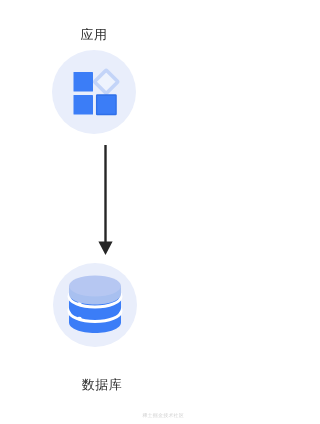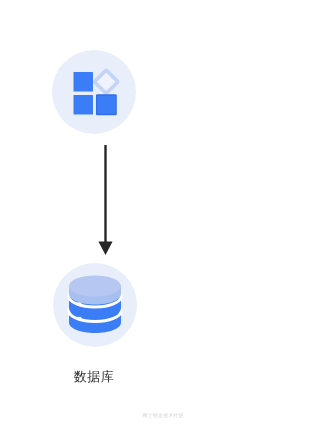--- a/index.html
+++ b/index.html
@@ -31,21 +31,21 @@
     width: 188px;
     text-align: center;
     color: #2d2d2d;
     font-size: 13px;
     line-height: 16px;
     letter-spacing: 0.5px;
     font-weight: 500;
     white-space: nowrap;
   }
   .label-app   { top: 27px; }
-  .label-db    { top: 369px; }
+  .label-db    { top: 377px; margin-left: 8px; }
 
   
   .icon-well {
     position: absolute;
     width: 84px;
     height: 84px;
     border-radius: 50%;
     background: #e9eefb;
   }
   .well-app { left: 52px; top: 50px; }
@@ -80,20 +80,21 @@
     letter-spacing: 0.2px;
     white-space: nowrap;
     opacity: 0.85;
   }
 </style>
 </head>
 <body>
 
 <div class="canvas">
 
+  <div class="node-label label-app">应用</div>
 
   <div class="icon-well well-app">
     <svg class="icon-glyph" viewBox="0 0 84 84">
 
       <rect x="21.5" y="22" width="19.5" height="19.5" rx="0.6" fill="#3b7df7"></rect>
 
       <g transform="translate(54.2 31.8) rotate(45)">
         <rect x="-8.3" y="-8.3" width="16.6" height="16.6" rx="1" fill="#eef3fd" stroke="#c3d4f8" stroke-width="3.6"></rect>
       </g>
 

